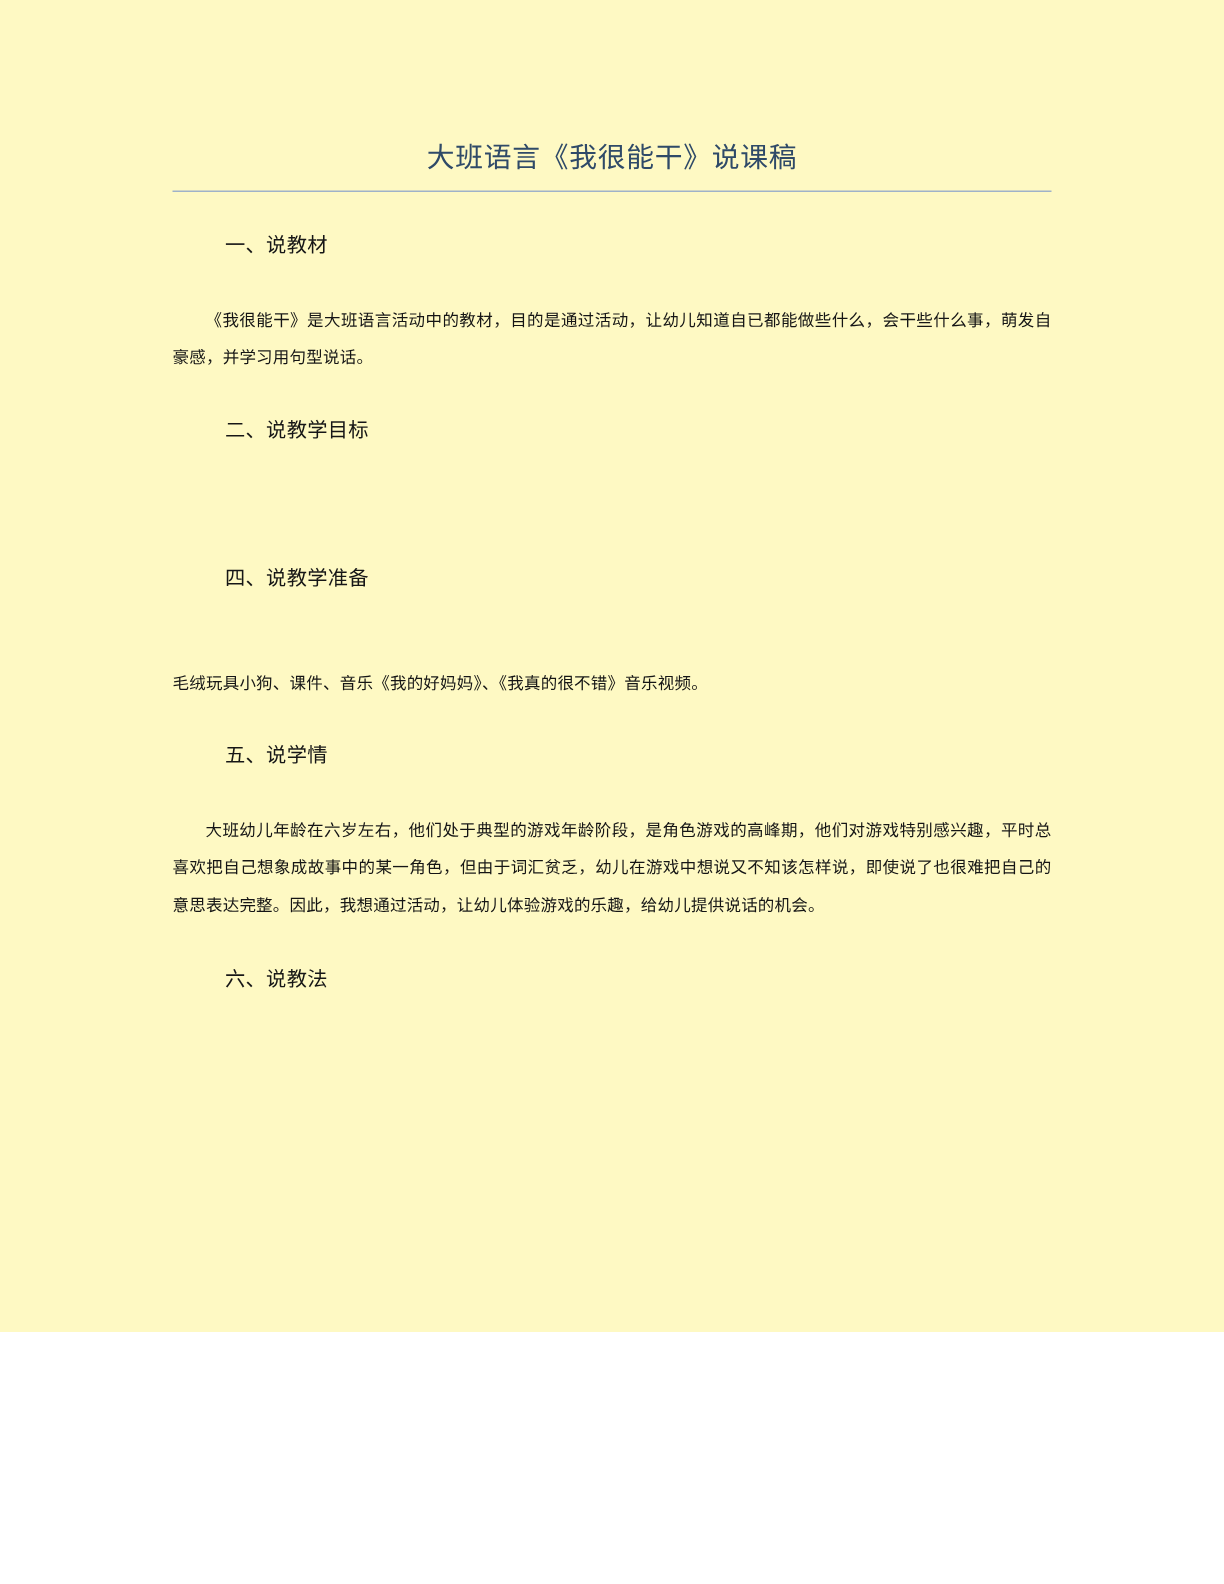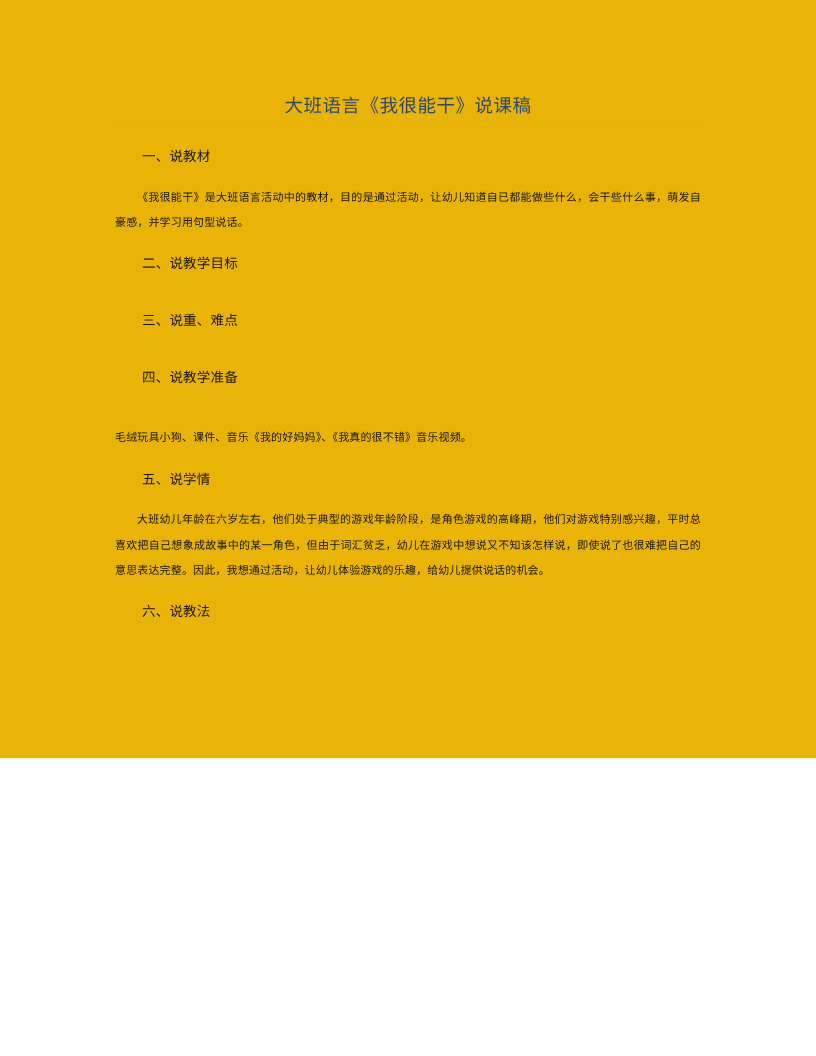--- a/index.html
+++ b/index.html
@@ -12,22 +12,22 @@
     width: 816px;
     height: 1056px;
     overflow: hidden;
     font-family: "DejaVu Sans", "Liberation Sans", sans-serif;
     -webkit-font-smoothing: antialiased;
   }
 
   .page {
     position: relative;
     width: 816px;
-    height: 758px;
-    background: #eab308;
+    height: 888px;
+    background: #fef9c3;
     box-sizing: border-box;
   }
 
   .content {
     position: absolute;
     left: 115px;
     top: 92px;
     width: 586px;
   }
 
@@ -48,21 +48,21 @@
     border: 0;
     border-top: 1.4px solid #9fb2c9;
     margin: 0 0 0 0;
     width: 100%;
   }
 
   .section-heading {
     font-size: 13.5px;
     color: #161616;
     line-height: 2.28;
-    margin: 0;
+    margin: 8px;
     padding: 0;
     text-indent: 2em;
     letter-spacing: 0.2px;
     white-space: nowrap;
   }
 
   .body-para {
     font-size: 11px;
     color: #151515;
     line-height: 2.3;
@@ -101,21 +101,20 @@
 
     <p class="section-heading">一、说教材</p>
     <div class="gap-after-heading"></div>
     <p class="body-para">《我很能干》是大班语言活动中的教材，目的是通过活动，让幼儿知道自已都能做些什么，会干些什么事，萌发自豪感，并学习用句型说话。</p>
     <div class="gap-after-para"></div>
 
     <p class="section-heading">二、说教学目标</p>
     <div class="gap-after-heading"></div>
     <div class="gap-after-para"></div>
 
-    <p class="section-heading">三、说重、难点</p>
     <div class="gap-after-heading"></div>
     <div class="gap-after-para"></div>
 
     <p class="section-heading">四、说教学准备</p>
     <div class="gap-after-heading"></div>
     <p class="body-para no-indent">毛绒玩具小狗、课件、音乐《我的好妈妈》、《我真的很不错》音乐视频。</p>
     <div class="gap-after-para"></div>
 
     <p class="section-heading">五、说学情</p>
     <div class="gap-after-heading"></div>

